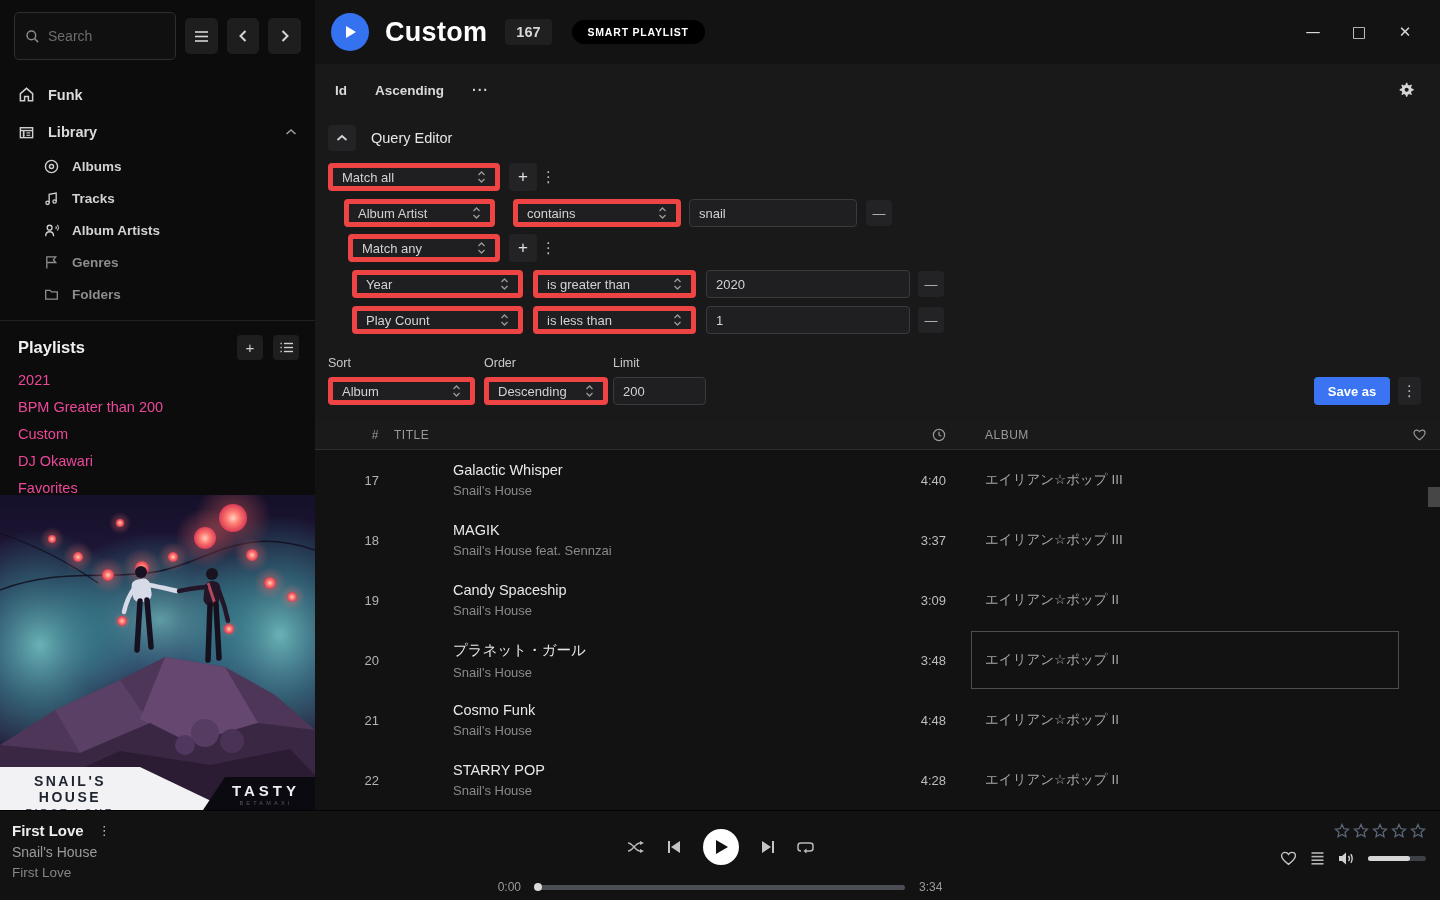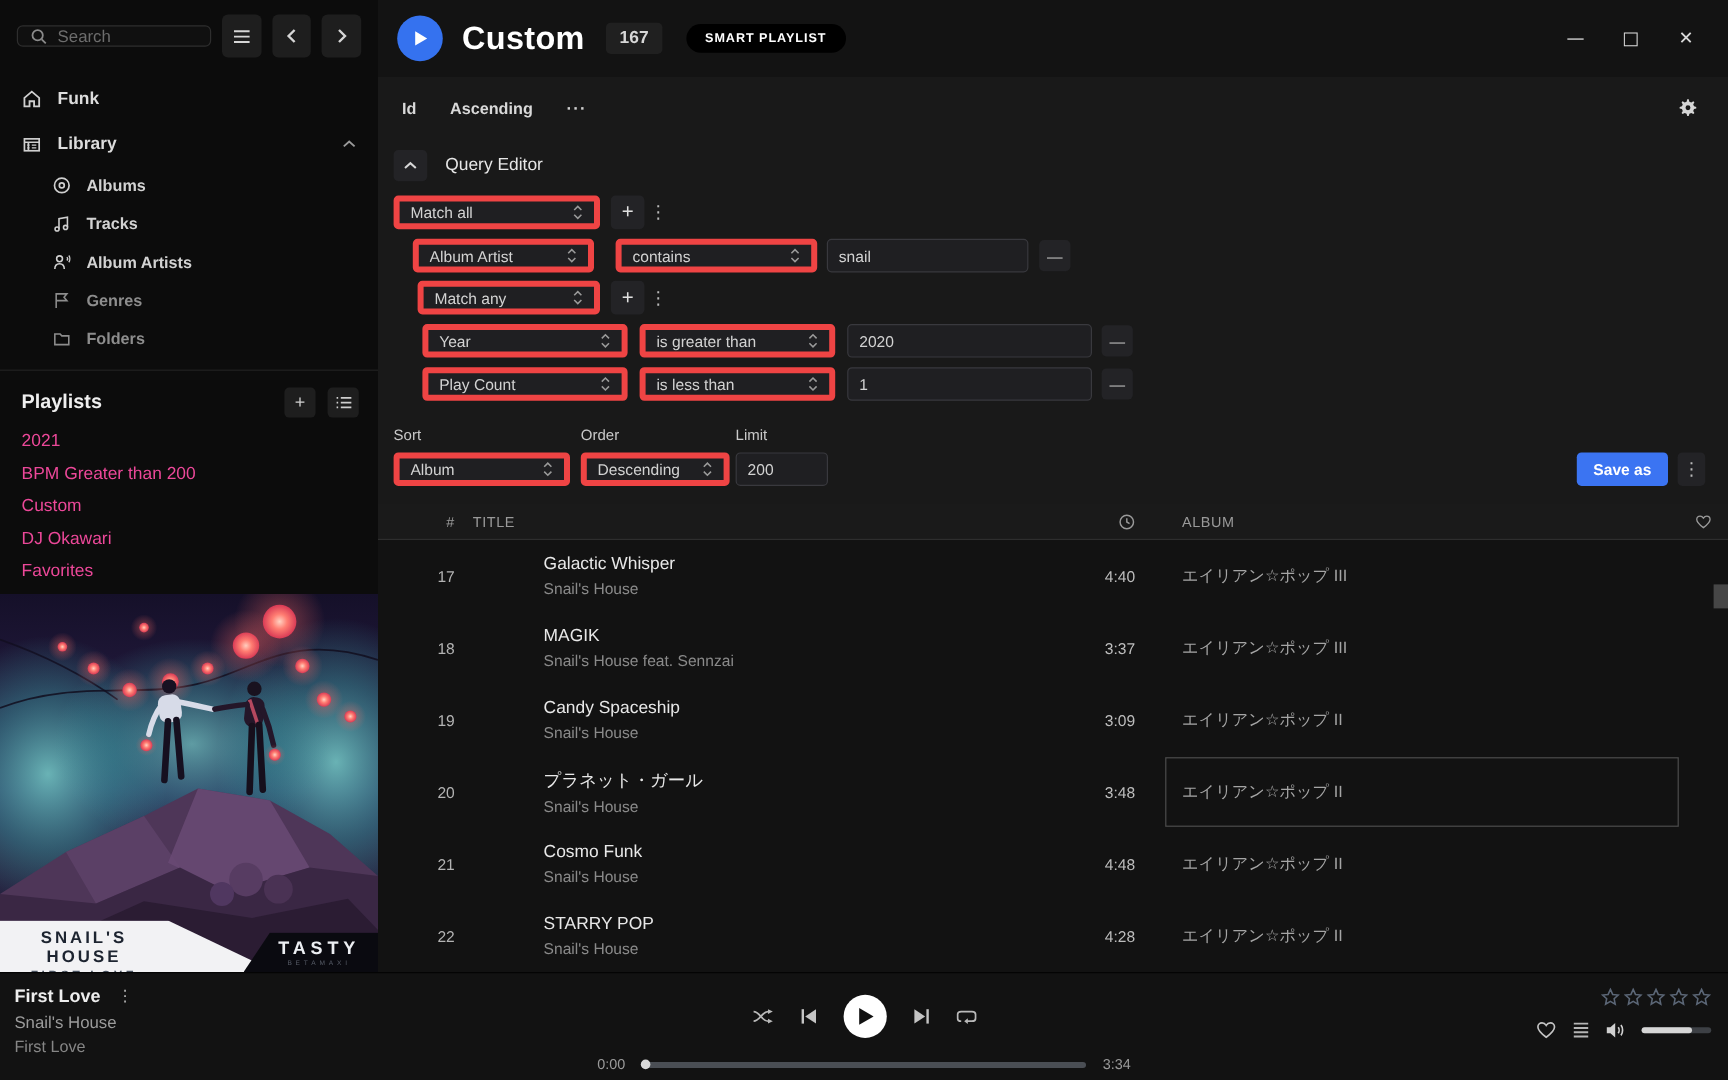--- a/index.html
+++ b/index.html
@@ -7,21 +7,21 @@
   .app {
     position:relative; width:1440px; height:900px; overflow:hidden;
     background:#131313; font-family:"Liberation Sans","DejaVu Sans",sans-serif;
     color:#ddd; -webkit-font-smoothing:antialiased;
   }
   svg { display:block; }
 
   
   .sidebar { position:absolute; left:0; top:0; width:315px; height:810px; background:#0c0c0c; z-index:2; }
   .search-row { display:flex; gap:9px; padding:12px 14px 0 14px; align-items:center; }
-  .search-box { display:flex; align-items:center; gap:8px; width:162px; height:18px; background:#101010; border:1px solid #2e2e2e; border-radius:5px; padding:0 10px; }
+  .search-box { display:flex; align-items:center; gap:8px; width:162px; height:48px; background:#101010; border:1px solid #2e2e2e; border-radius:5px; padding:0 10px; }
   .search-box input { flex:1; min-width:0; background:transparent; border:none; outline:none; color:#cfcfcf; font-size:14px; font-family:inherit; }
   .search-box input::placeholder { color:#6d6d6d; }
   .sq-btn { width:33px; height:36px; background:#1e1e1e; border:none; border-radius:5px; color:#d6d6d6; display:flex; align-items:center; justify-content:center; cursor:pointer; }
   .nav { margin-top:16px; }
   .nav-item { display:flex; align-items:center; gap:13px; padding:10px 18px; font-size:14.5px; font-weight:bold; color:#dcdcdc; cursor:pointer; position:relative; }
   .nav-item .chev-right { margin-left:auto; }
   .sub-items { }
   .sub-item { display:flex; align-items:center; gap:13px; padding:8.5px 18px 8.5px 44px; font-size:13.5px; font-weight:bold; color:#d2d2d2; cursor:pointer; }
   .sub-item.dim { color:#8d8d8d; }
   .side-divider { border-top:1px solid #212121; margin:10px 0 0 0; }
@@ -78,21 +78,21 @@
   .g1-rule { margin-top:8px; margin-left:16px; }
   .g1-rule .f { width:151px; } .g1-rule .o { width:168px; margin-left:18px; } .g1-rule .v { width:168px; margin-left:8px; } .g1-rule .minus-btn { margin-left:9px; }
   .g2-head { margin-top:7px; margin-left:20px; }
   .g2-head .select { width:152px; }
   .g2-rule { margin-top:8px; margin-left:24px; }
   .g2-rule .f { width:171px; } .g2-rule .o { width:163px; margin-left:10px; } .g2-rule .v { width:204px; margin-left:10px; } .g2-rule .minus-btn { margin-left:8px; }
   .plus-btn { width:28px; height:28px; margin-left:9px; font-size:17px; }
   .sort-row { display:flex; align-items:flex-end; margin-top:22px; padding-right:19px; }
   .sort-col { display:flex; flex-direction:column; }
   .sort-label { font-size:12.5px; color:#c9c9c9; margin-bottom:7px; }
-  .w-sort { width:147px; } .w-order { width:124px; margin-left:9px; } .w-limit { width:77px; margin-left:5px; }
+  .w-sort { width:147px; } .w-order { width:124px; margin-left:9px; } .w-limit { width:93px; margin-left:5px; }
   .save-btn { margin-left:auto; width:76px; height:28px; background:#3b74f2; color:#fff; border:none; border-radius:4px; font-size:13px; font-weight:bold; cursor:pointer; font-family:inherit; }
   .save-dots { margin-left:8px; height:28px; display:flex; align-items:center; background:#232326; border-radius:4px; }
 
   
   .tgrid { display:grid; grid-template-columns:40px 59px 1fr 85px 443px 41px; align-items:center; }
   .thead { margin-top:15px; height:30px; background:#1a1a1a; border-bottom:1px solid #2e2e2e; color:#9a9a9a; font-size:12px; letter-spacing:0.5px; padding-left:24px; }
   .th-num { text-align:right; }
   .th-title { grid-column:2 / 4; padding-left:15px; }
   .th-dur { display:flex; justify-content:flex-end; padding-right:10px; }
   .th-album { padding-left:29px; }

